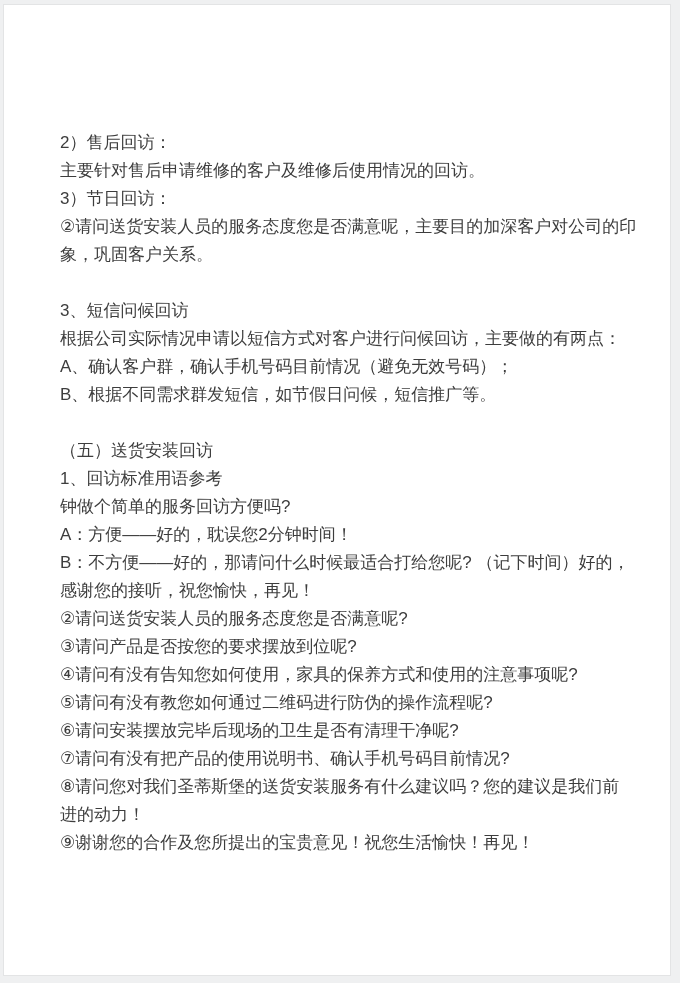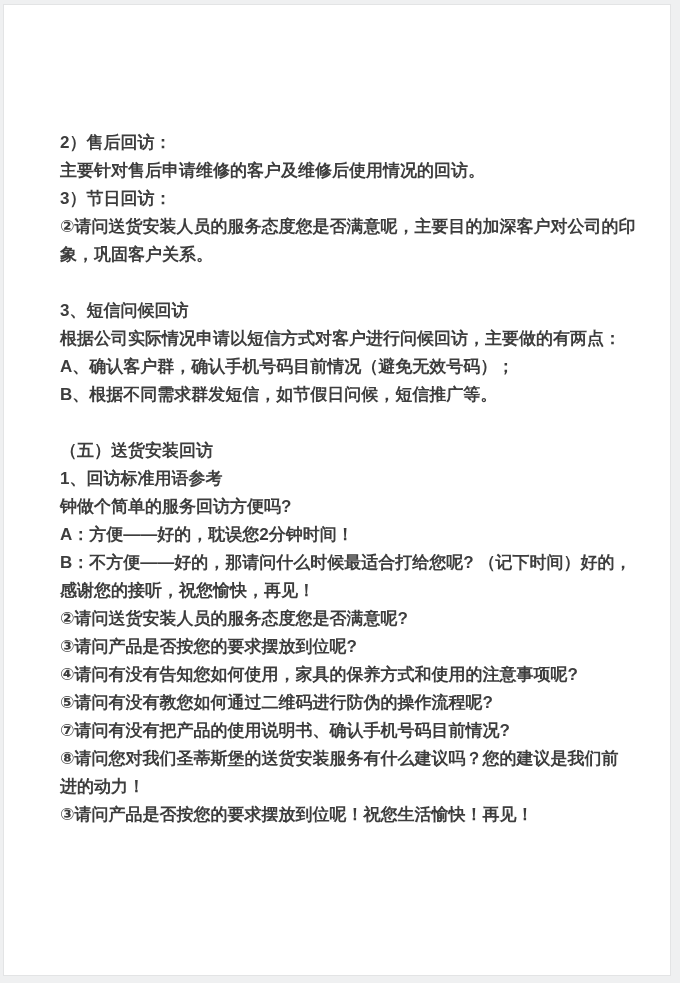--- a/index.html
+++ b/index.html
@@ -30,21 +30,20 @@
   .line {
     margin: 0;
     padding: 0;
     height: 28px;
     line-height: 28px;
     font-size: 17px;
     color: #3d3d3d;
     letter-spacing: 0px;
     white-space: nowrap;
     overflow: visible;
-    font-weight: bold;
   }
 </style>
 </head>
 <body>
 
 <div class="paper">
   <div class="content">
     <p class="line">2）售后回访：</p>
     <p class="line">主要针对售后申请维修的客户及维修后使用情况的回访。</p>
     <p class="line">3）节日回访：</p>
@@ -59,18 +58,19 @@
     <p class="line">（五）送货安装回访</p>
     <p class="line">1、回访标准用语参考</p>
     <p class="line">钟做个简单的服务回访方便吗?</p>
     <p class="line">A：方便——好的，耽误您2分钟时间！</p>
     <p class="line">B：不方便——好的，那请问什么时候最适合打给您呢? （记下时间）好的，</p>
     <p class="line">感谢您的接听，祝您愉快，再见！</p>
     <p class="line">②请问送货安装人员的服务态度您是否满意呢?</p>
     <p class="line">③请问产品是否按您的要求摆放到位呢?</p>
     <p class="line">④请问有没有告知您如何使用，家具的保养方式和使用的注意事项呢?</p>
     <p class="line">⑤请问有没有教您如何通过二维码进行防伪的操作流程呢?</p>
+    <p class="line">⑥请问安装摆放完毕后现场的卫生是否有清理干净呢?</p>
     <p class="line">⑦请问有没有把产品的使用说明书、确认手机号码目前情况?</p>
     <p class="line">⑧请问您对我们圣蒂斯堡的送货安装服务有什么建议吗？您的建议是我们前</p>
     <p class="line">进的动力！</p>
-    <p class="line">③请问产品是否按您的要求摆放到位呢！祝您生活愉快！再见！</p>
+    <p class="line">⑨谢谢您的合作及您所提出的宝贵意见！祝您生活愉快！再见！</p>
   </div>
 </div>
 
 </body></html>

